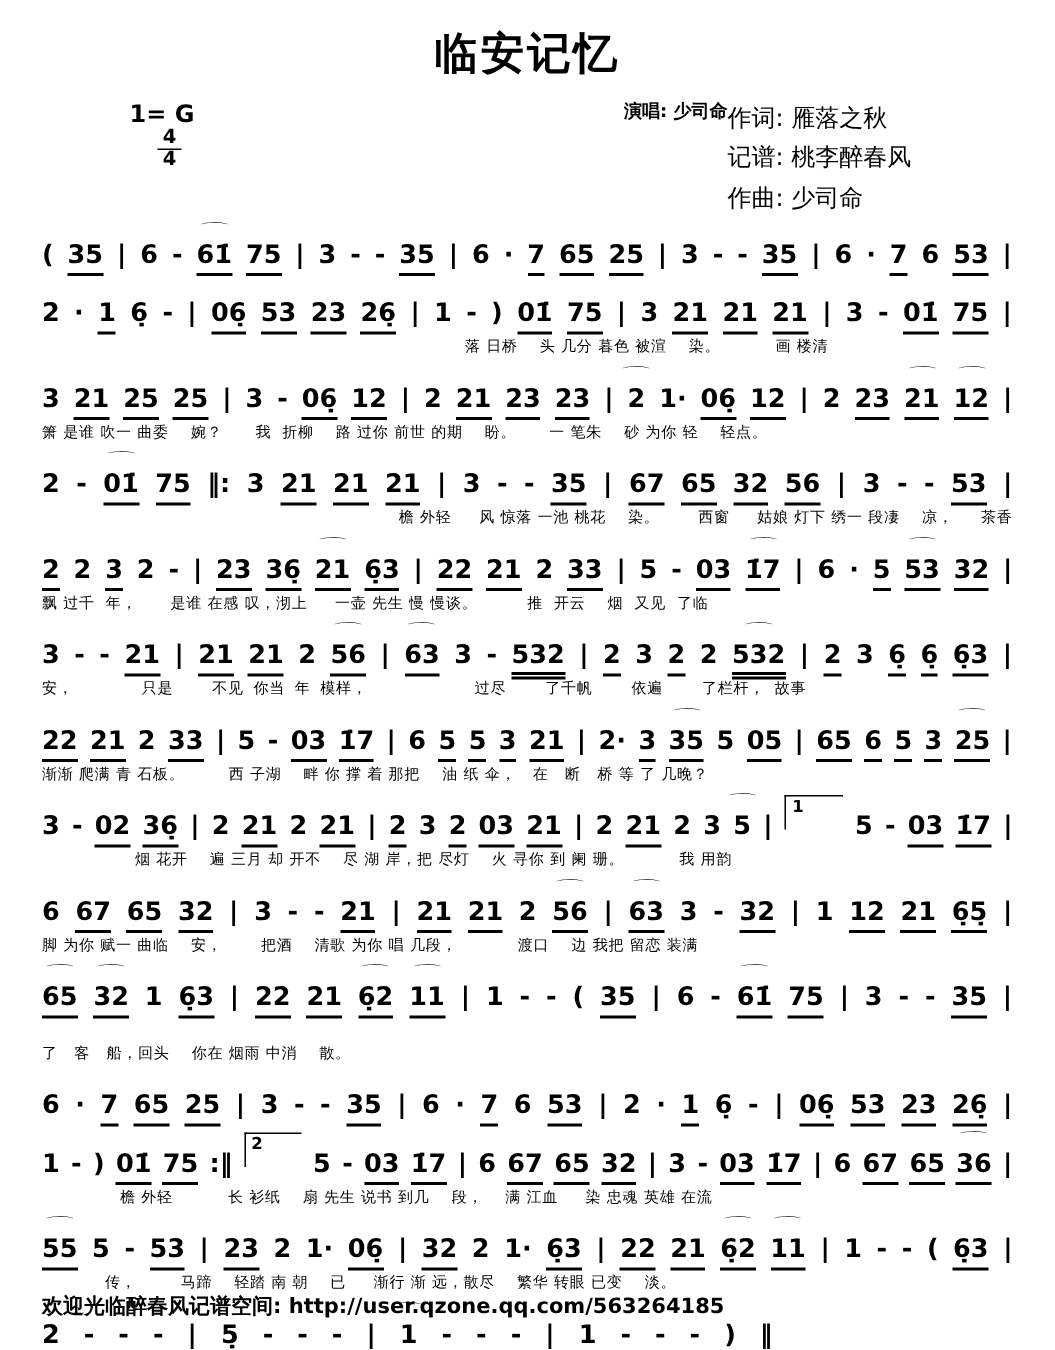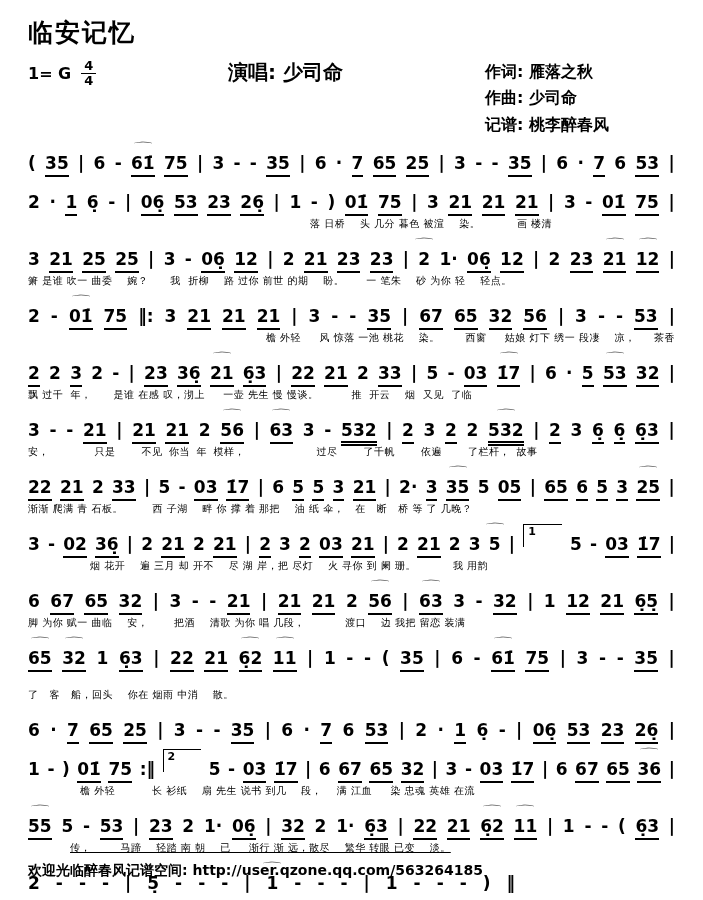--- a/index.html
+++ b/index.html
@@ -3,30 +3,30 @@
 <meta charset="utf-8">
 <style>
   html,body{margin:0;padding:0;background:#e8e8e8;}
   .page{
     width:703px;height:900px;box-sizing:border-box;position:relative;
     background:#ffffff;color:#000;overflow:hidden;
     padding:10px 28px 0 28px;
     font-family:"DejaVu Sans",sans-serif;
   }
   .title{
-    font-size:25px;font-weight:bold;letter-spacing:2px;
+    text-align:center;font-size:29px;font-weight:bold;letter-spacing:2px;
     margin-top:6px;
   }
   .meta{display:flex;align-items:flex-start;margin-top:10px;}
-  .key{width:160px;font-size:16px;font-weight:bold;display:flex;align-items:center;}
+  .key{width:160px;font-size:16px;font-weight:bold;display:flex;align-items:center;flex-direction:column;}
   .ts{display:inline-flex;flex-direction:column;text-align:center;font-size:13px;
       line-height:1.05;margin-left:10px;font-weight:bold;}
   .ts-top{border-bottom:1.5px solid #000;padding:0 3px;}
-  .singer{flex:1;text-align:left;font-size:20px;font-weight:bold;padding-left:40px;}
-  .credits{width:190px;font-size:16px;font-weight:bold;line-height:1.65;}
+  .singer{flex:1;text-align:right;font-size:12px;font-weight:bold;padding-left:40px;}
+  .credits{width:190px;font-size:16px;font-weight:normal;line-height:1.65;}
   .score{margin-top:12px;}
   .line{
     display:flex;justify-content:space-between;align-items:baseline;
     margin-top:15px;height:24px;
     font-size:17px;font-weight:bold;white-space:nowrap;
   }
   .line.short{justify-content:flex-start;gap:16px;}
   .tk{position:relative;display:inline-block;line-height:1.2;}
   .u{border-bottom:2px solid #000;padding-bottom:1px;}
   .uu{border-bottom:5px double #000;}
@@ -59,22 +59,22 @@
     <div class="key">
       <span>1= G</span>
       <span class="ts">
         <span class="ts-top">4</span>
         <span>4</span>
       </span>
     </div>
     <div class="singer">演唱: 少司命</div>
     <div class="credits">
       <div>作词: 雁落之秋</div>
+      <div>记谱: 桃李醉春风</div>
       <div>作曲: 少司命</div>
-      <div>记谱: 桃李醉春风</div>
     </div>
   </div>
   <div class="score">
       <div class="line">
         <span class="tk">(</span>
         <span class="tk u">35</span>
         <span class="tk bar">|</span>
         <span class="tk">6</span>
         <span class="tk">-</span>
         <span class="tk arc u">61̇</span>
@@ -449,21 +449,21 @@
         <span class="tk arc u">6̣2</span>
         <span class="tk arc u">11</span>
         <span class="tk bar">|</span>
         <span class="tk">1</span>
         <span class="tk">-</span>
         <span class="tk">-</span>
         <span class="tk">(</span>
         <span class="tk u">6̣3</span>
         <span class="tk bar">|</span>
       </div>
-      <div class="lyrics" style="padding-left: 42px; text-decoration: underline;">传，        马蹄    轻踏 南 朝    已     渐行 渐 远，散尽    繁华 转眼 已变    淡。</div>
+      <div class="lyrics" style="padding-left: 42px;">传，        马蹄    轻踏 南 朝    已     渐行 渐 远，散尽    繁华 转眼 已变    淡。</div>
       <div class="line short">
         <span class="tk">2</span>
         <span class="tk">-</span>
         <span class="tk">-</span>
         <span class="tk">-</span>
         <span class="tk bar">|</span>
         <span class="tk">5̣</span>
         <span class="tk">-</span>
         <span class="tk">-</span>
         <span class="tk">-</span>

